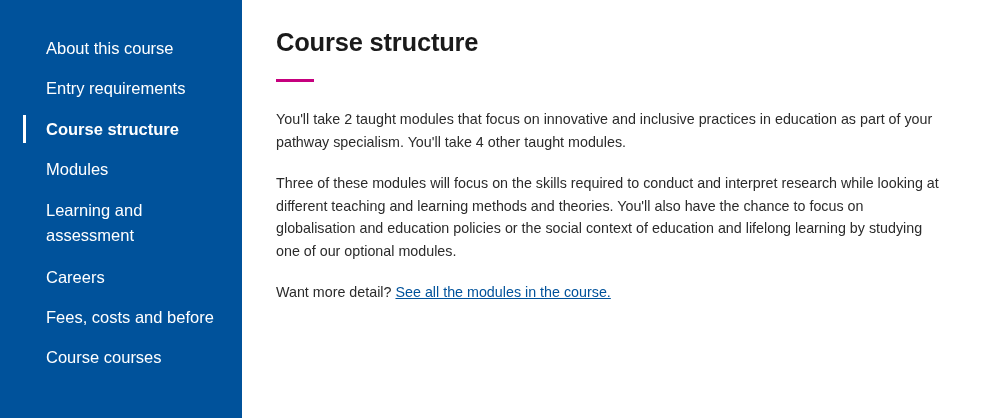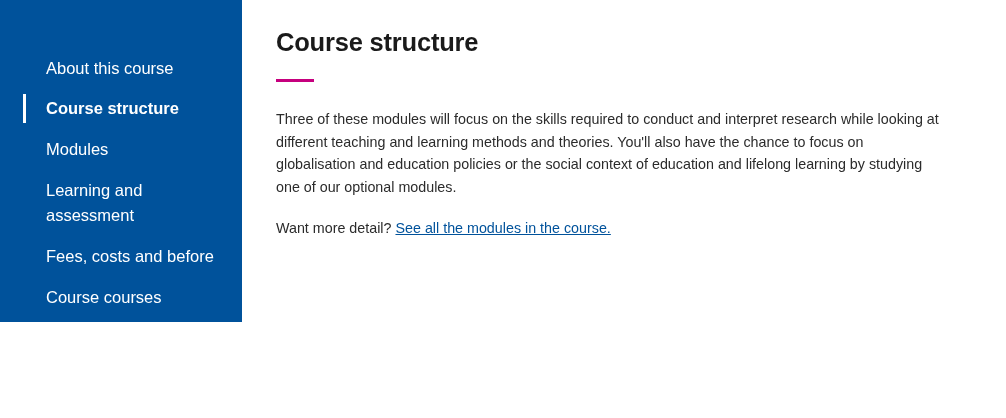--- a/index.html
+++ b/index.html
@@ -17,23 +17,23 @@
     display: flex;
     width: 1006px;
     height: 418px;
     position: relative;
   }
   
   .sidebar {
     width: 242px;
     min-width: 242px;
     background: #00529b;
-    height: 322px;
+    height: 418px;
     box-sizing: border-box;
-    padding-top: 48px;
+    padding-top: 28px;
   }
   .nav-list {
     list-style: none;
     margin: 0;
     padding: 0;
   }
   .nav-item {
     color: #ffffff;
     font-size: 16.5px;
     line-height: 1.35;
@@ -103,31 +103,34 @@
   }
 </style>
 </head>
 <body>
 
 <div class="page">
 
   <nav class="sidebar">
     <ul class="nav-list">
       <li class="nav-item"><span>About this course</span></li>
+      <li class="nav-item"><span>Entry requirements</span></li>
       <li class="nav-item active"><span>Course structure</span></li>
       <li class="nav-item"><span>Modules</span></li>
       <li class="nav-item two-line"><span>Learning and assessment</span></li>
+      <li class="nav-item"><span>Careers</span></li>
       <li class="nav-item"><span>Fees, costs and before</span></li>
       <li class="nav-item"><span>Course courses</span></li>
     </ul>
   </nav>
 
   <main class="content">
     <h1 class="page-title">Course structure</h1>
     <div class="title-rule"></div>
 
+    <p class="para">You'll take 2 taught modules that focus on innovative and inclusive practices in education as part of your pathway specialism. You'll take 4 other taught modules.</p>
     <p class="para">Three of these modules will focus on the skills required to conduct and interpret research while looking at different teaching and learning methods and theories. You'll also have the chance to focus on globalisation and education policies or the social context of education and lifelong learning by studying one of our optional modules.</p>
 
     <p class="para"><span>Want more detail? </span><a class="inline-link">See all the modules in the course.</a></p>
   </main>
 
   <div class="right-edge"></div>
 </div>
 
 </body></html>

